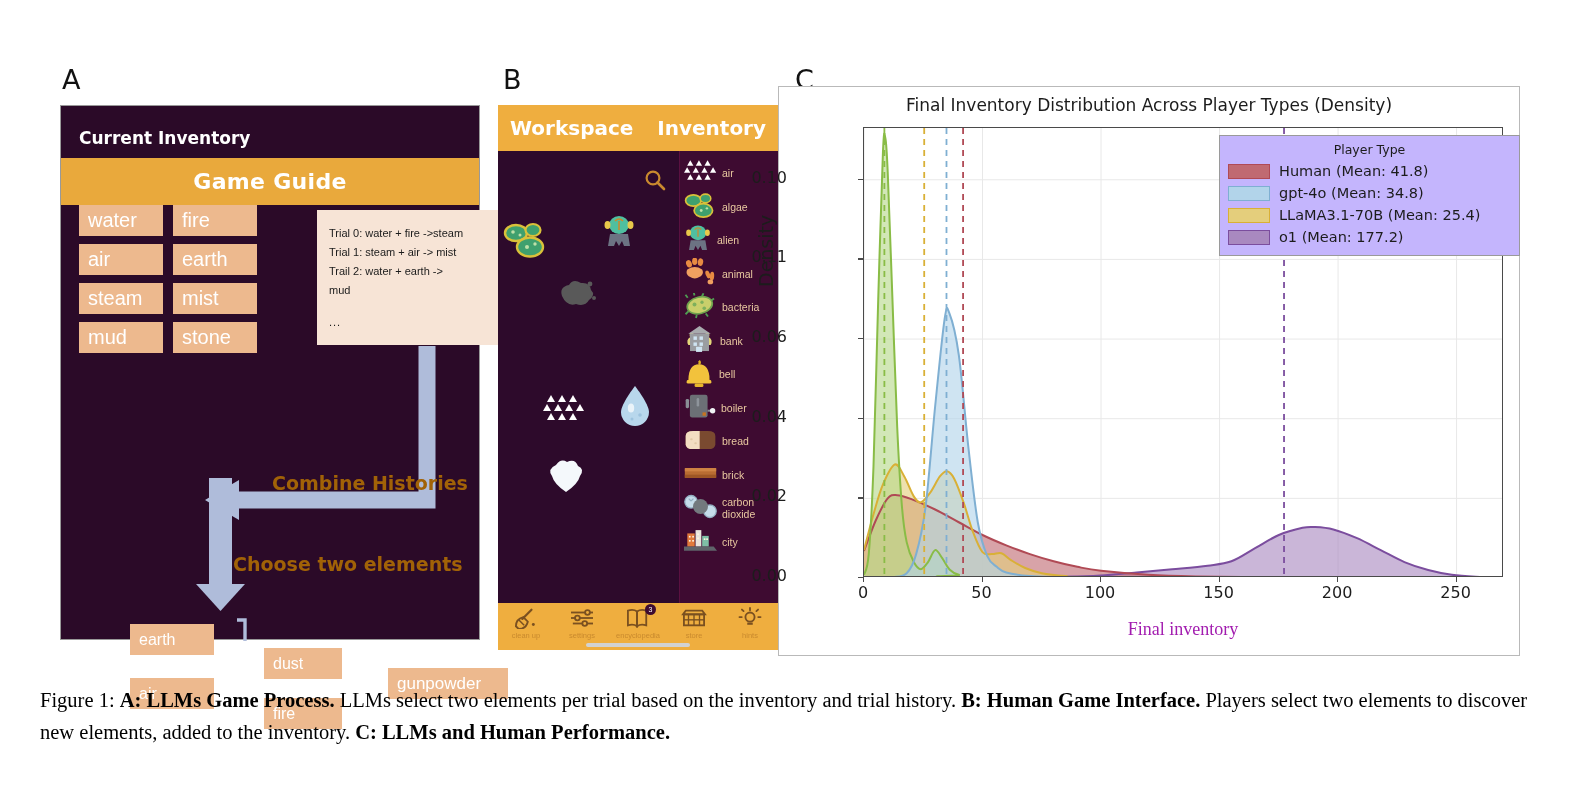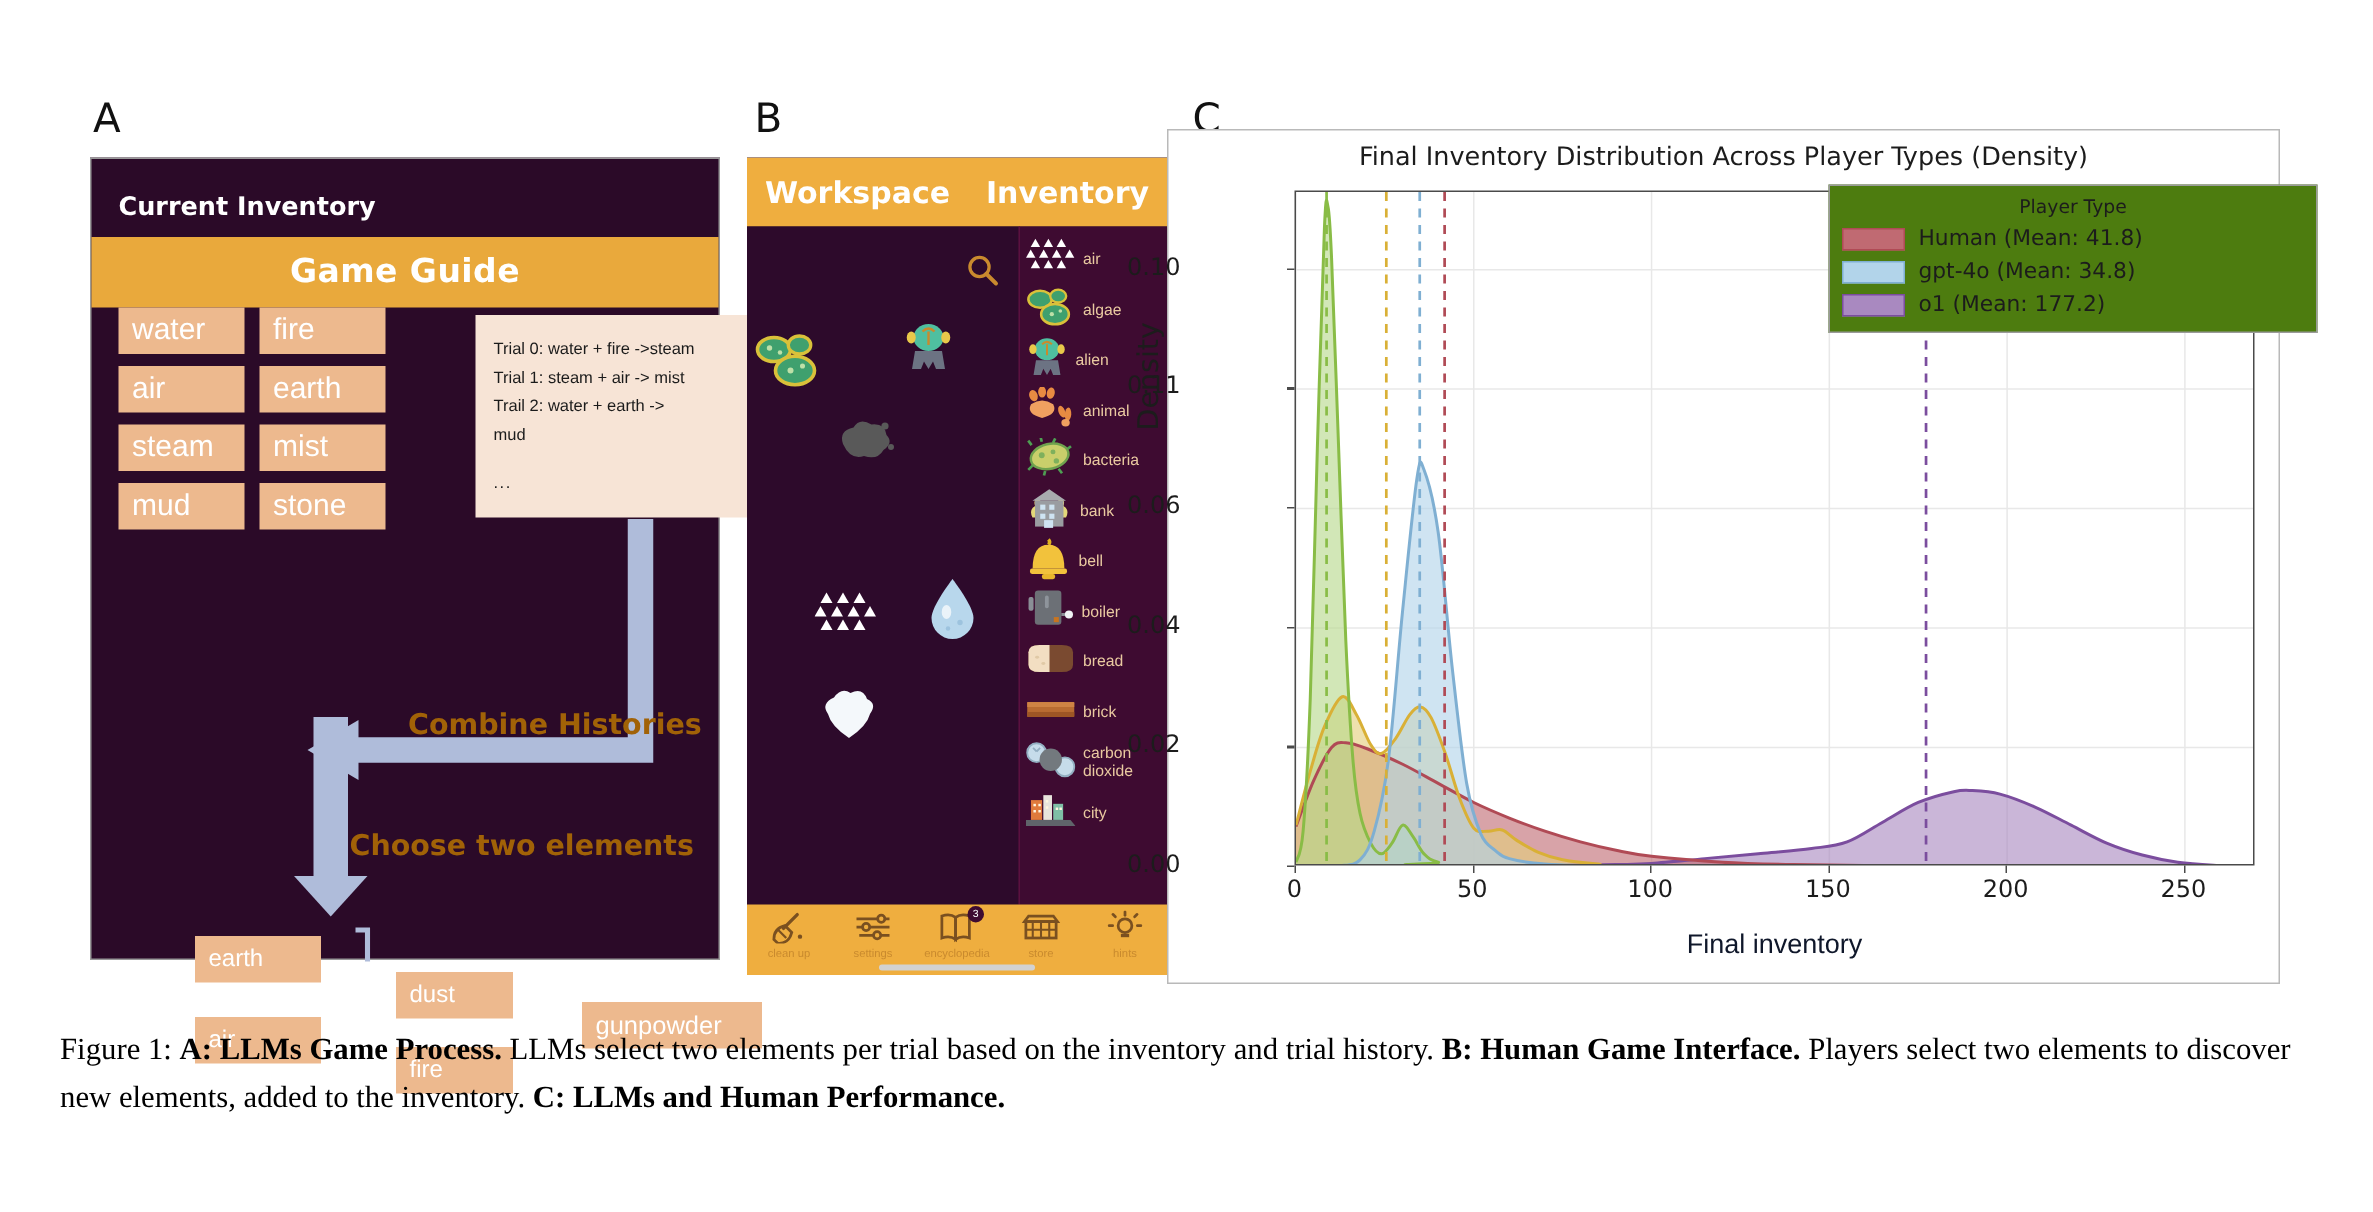--- a/index.html
+++ b/index.html
@@ -134,36 +134,36 @@
     border:1.4px solid #4a4a4a; background:#fff; overflow:hidden;
   }
   #ylabel {
     position:absolute; left:-24px; top:200px;
     transform:rotate(-90deg); transform-origin:left top;
     font-size:19px; color:#1c1c1c; font-family:"DejaVu Sans", sans-serif;
     white-space:nowrap;
   }
   #xlabel {
     position:absolute; left:84px; width:640px; top:532px; text-align:center;
-    font-size:18px; color:#0f172a; font-family:Liberation Sans, sans-serif;
+    font-size:18px; color:#a21caf; font-family:Liberation Serif, serif;
   }
   .ytick {
     position:absolute; right:732px; width:120px; text-align:right;
     font-size:16px; color:#1c1c1c; font-family:"DejaVu Sans", sans-serif;
   }
   .ytickmark { position:absolute; width:5px; height:1.4px; background:#4a4a4a; }
   .xtick {
     position:absolute; top:496px; width:60px; text-align:center;
     font-size:16px; color:#1c1c1c; font-family:"DejaVu Sans", sans-serif;
   }
   .xtickmark { position:absolute; top:490px; width:1.4px; height:5px; background:#4a4a4a; }
 
   #legend {
-    position:absolute; left:440px; top:36px; width:326px;
-    background:#4d7c0f; border:1px solid #9a9a9a; padding:6px 8px 7px 8px;
+    position:absolute; left:440px; top:48px; width:301px;
+    background:#c4b5fd; border:1px solid #9a9a9a; padding:6px 8px 7px 8px;
   }
   #legend-title { text-align:center; font-size:12.5px; color:#1c1c1c;
                   margin-bottom:3px; font-family:"DejaVu Sans", sans-serif;}
   .leg-row { display:flex; align-items:center; gap:9px; height:22px; }
   .leg-swatch { width:42px; height:15px; border-width:1.6px; border-style:solid; flex:0 0 auto;}
   .leg-lbl { font-size:14.5px; color:#1c1c1c; font-family:"DejaVu Sans", sans-serif; white-space:nowrap;}
 
   
   #caption {
     position:absolute; left:40px; top:684px; width:1500px;
@@ -617,20 +617,24 @@
     <div id="legend-rows">
         <div class="leg-row">
           <span class="leg-swatch" style="background: rgb(192, 106, 114); border-color: rgb(176, 74, 85);"></span>
           <span class="leg-lbl">Human (Mean: 41.8)</span>
         </div>
         <div class="leg-row">
           <span class="leg-swatch" style="background: rgb(178, 212, 234); border-color: rgb(127, 175, 210);"></span>
           <span class="leg-lbl">gpt-4o (Mean: 34.8)</span>
         </div>
         <div class="leg-row">
+          <span class="leg-swatch" style="background: rgb(228, 206, 124); border-color: rgb(217, 176, 54);"></span>
+          <span class="leg-lbl">LLaMA3.1-70B (Mean: 25.4)</span>
+        </div>
+        <div class="leg-row">
           <span class="leg-swatch" style="background: rgb(169, 137, 192); border-color: rgb(123, 77, 158);"></span>
           <span class="leg-lbl">o1 (Mean: 177.2)</span>
         </div>
       </div>
   </div>
 </div>
 
 <div id="caption">
   <span>Figure 1:</span>
   <b>A: LLMs Game Process.</b>

